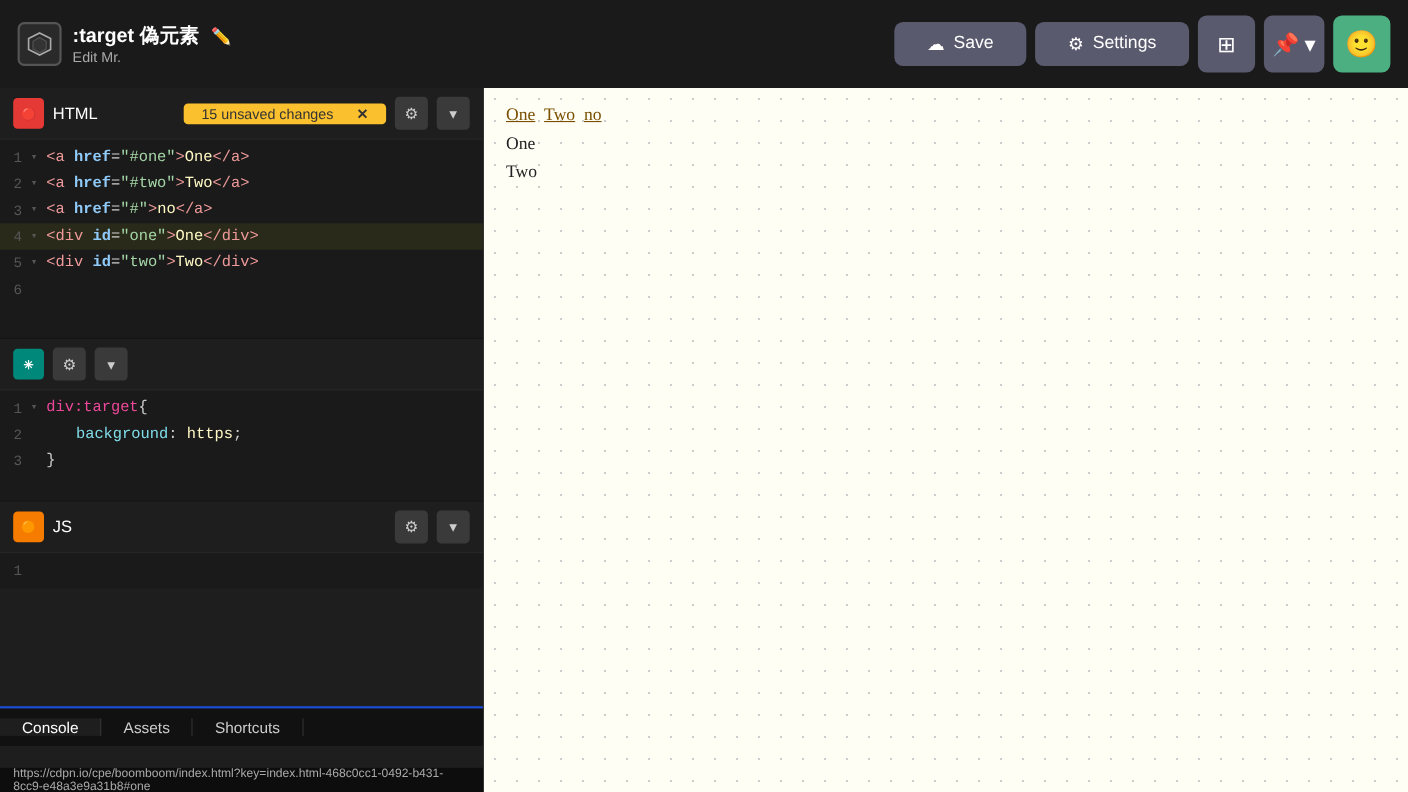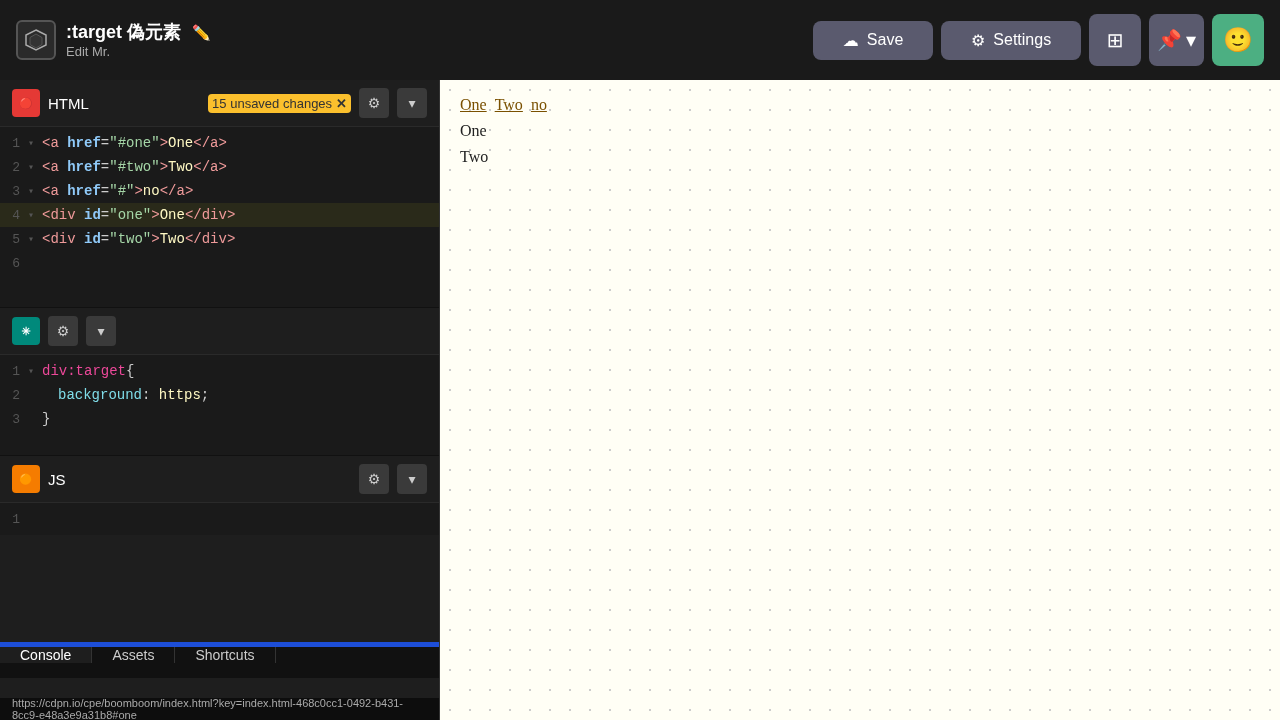--- a/index.html
+++ b/index.html
@@ -139,23 +139,23 @@
     .section-name {
       color: #fff;
       font-size: 15px;
       font-weight: normal;
       flex: 1;
     }
     .unsaved-badge {
       background: #fbc02d;
       color: #333;
       border-radius: 4px;
-      padding: 2px 4px;
+      padding: 2px 16px;
       font-size: 13px;
-      display: flex; align-items: center; gap: 4px;
+      display: flex; align-items: center; gap: 21px;
     }
     .badge-x { cursor: pointer; font-weight: bold; }
     .section-gear, .section-chevron {
       background: #3a3a3a;
       border: none;
       color: #ccc;
       width: 30px; height: 30px;
       border-radius: 4px;
       cursor: pointer;
       font-size: 14px;
@@ -204,22 +204,22 @@
     
     .tag { color: #ef9a9a; }
     .attr { color: #90caf9; font-weight: bold; }
     .str { color: #a5d6a7; }
 
     
     .bottom-tabs {
       height: 36px;
       background: #111;
       display: flex;
-      align-items: flex-start;
-      border-top: 5px solid #1d4ed8;
+      align-items: center;
+      border-top: 2px solid #1d4ed8;
       flex-shrink: 0;
     }
     .bottom-tab {
       padding: 0 20px;
       display: flex; align-items: center;
       color: #ccc;
       font-size: 14px;
       cursor: pointer;
       border-right: 1px solid #333;
     }
@@ -413,21 +413,21 @@
           <span class="line-arrow">▾</span>
           <span class="line-content">
             <span style="color:#ec4899;">div:target</span><span style="color:#ccc;">{</span>
           </span>
         </div>
 
         <div class="code-line">
           <span class="line-num">2</span>
           <span class="line-arrow"></span>
           <span class="line-content">
-            <span style="color:#80deea; margin-left:16px;">background</span><span style="color:#ccc;">: </span><span style="color:#fff9c4;">https</span><span style="color:#ccc;">;</span>
+            <span style="color:#80deea; margin-left:27px;">background</span><span style="color:#ccc;">: </span><span style="color:#fff9c4;">https</span><span style="color:#ccc;">;</span>
           </span>
         </div>
 
         <div class="code-line">
           <span class="line-num">3</span>
           <span class="line-arrow"></span>
           <span class="line-content">
             <span style="color:#ccc;">}</span>
           </span>
         </div>

